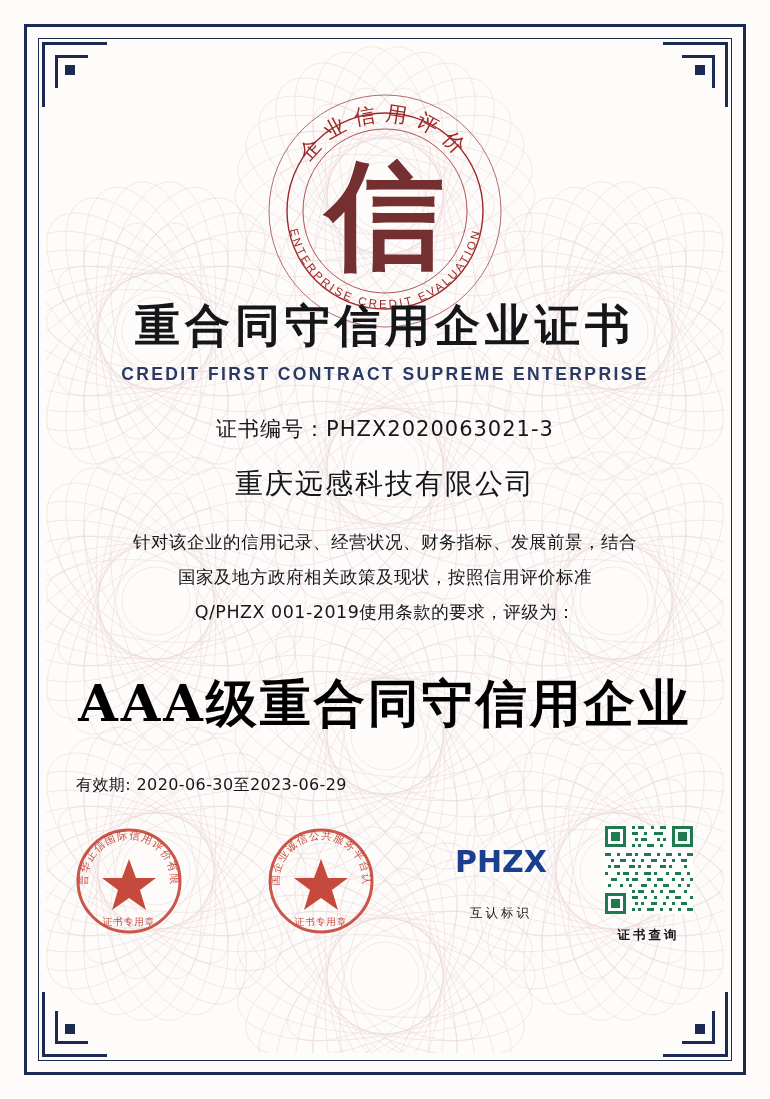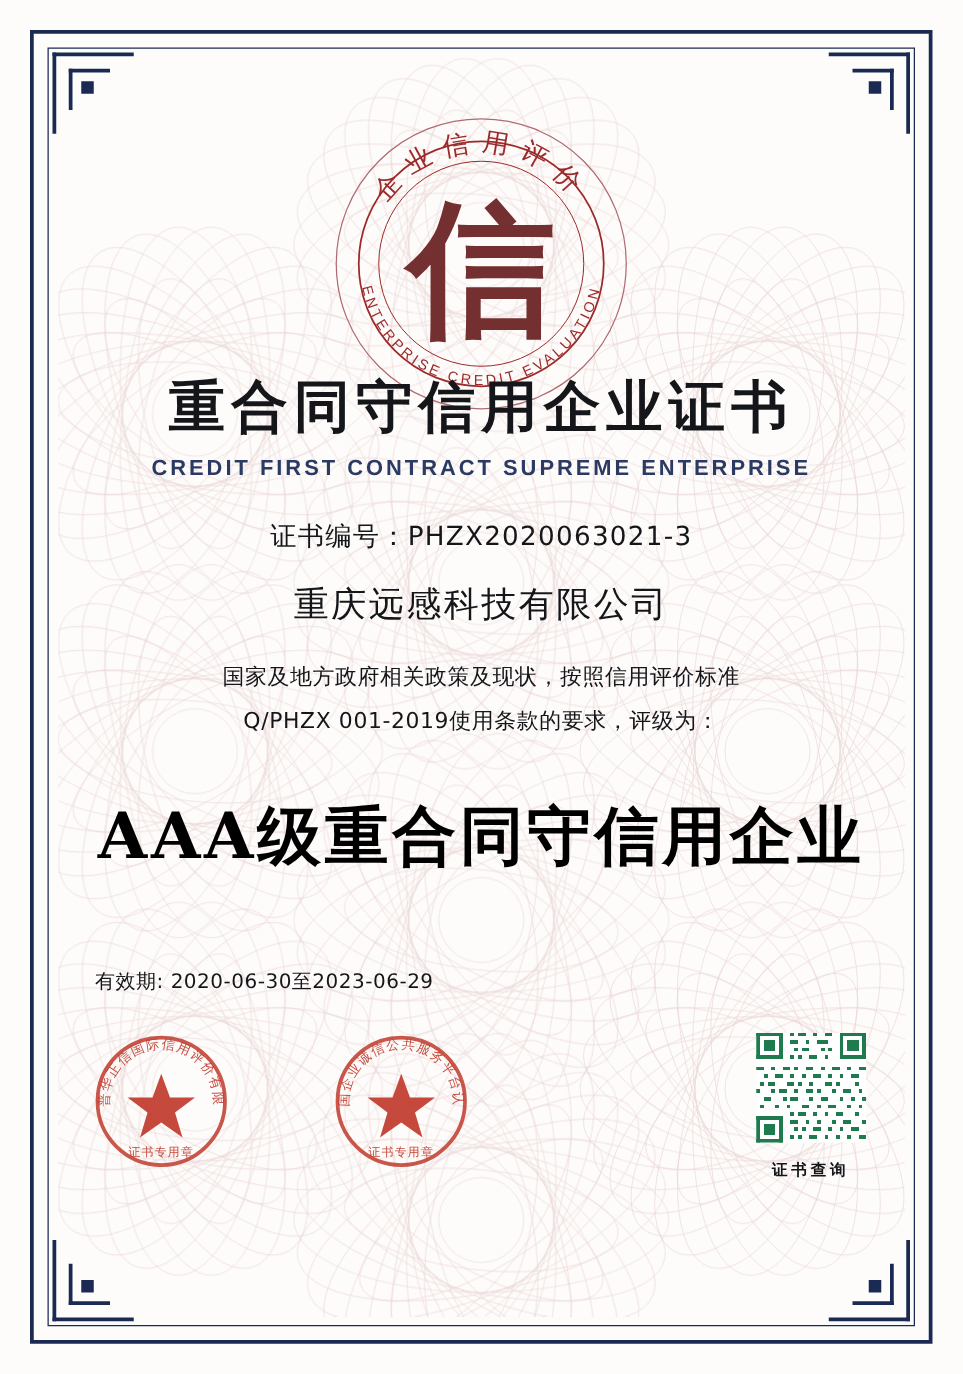--- a/index.html
+++ b/index.html
@@ -291,20 +291,21 @@
     <div class="title-cn">重合同守信用企业证书</div>
     <div class="title-en">CREDIT FIRST CONTRACT SUPREME ENTERPRISE</div>
 
     <div class="cert-no">
       <span>证书编号：</span><span>PHZX2020063021-3</span>
     </div>
 
     <div class="company">重庆远感科技有限公司</div>
 
     <div class="body-text">
+      <div>针对该企业的信用记录、经营状况、财务指标、发展前景，结合</div>
       <div>国家及地方政府相关政策及现状，按照信用评价标准</div>
       <div>Q/PHZX 001-2019使用条款的要求，评级为：</div>
     </div>
 
     <div class="grade">AAA级重合同守信用企业</div>
   </div>
 
   <div class="validity">
     <span>有效期:</span>
     <span>2020-06-30至2023-06-29</span>
@@ -333,20 +334,24 @@
         </defs>
         <circle cx="55" cy="55" r="51" fill="none" stroke="#c0392b" stroke-width="3" opacity="0.85"></circle>
         <text font-family="'DejaVu Sans','Liberation Sans',sans-serif" font-size="10.5" fill="#c0392b" letter-spacing="1.2" opacity="0.9">
           <textPath href="#s2arc" startOffset="50%" text-anchor="middle">全国企业诚信公共服务平台认证</textPath>
         </text>
         <polygon points="55,33 62,52 82,52 66,64 72,84 55,72 38,84 44,64 28,52 48,52" fill="#c0392b" opacity="0.92"></polygon>
         <text x="55" y="99" text-anchor="middle" font-family="'DejaVu Sans','Liberation Sans',sans-serif" font-size="9.5" fill="#c0392b" letter-spacing="1" opacity="0.92">证书专用章</text>
       </svg>
     </div>
 
+    <div class="phzx">
+      <div class="phzx-mark">PHZX</div>
+      <div class="phzx-caption">互认标识</div>
+    </div>
 
     <div class="qr-wrap">
       <svg width="88" height="88" viewBox="0 0 29 29" shape-rendering="crispEdges">
         <rect width="29" height="29" fill="#ffffff"></rect>
         <g fill="#1f7a4d">
           <rect x="0" y="0" width="7" height="1"></rect>
             <rect x="0" y="6" width="7" height="1"></rect>
           <rect x="0" y="0" width="1" height="7"></rect>
             <rect x="6" y="0" width="1" height="7"></rect>
           <rect x="2" y="2" width="3" height="3"></rect>

